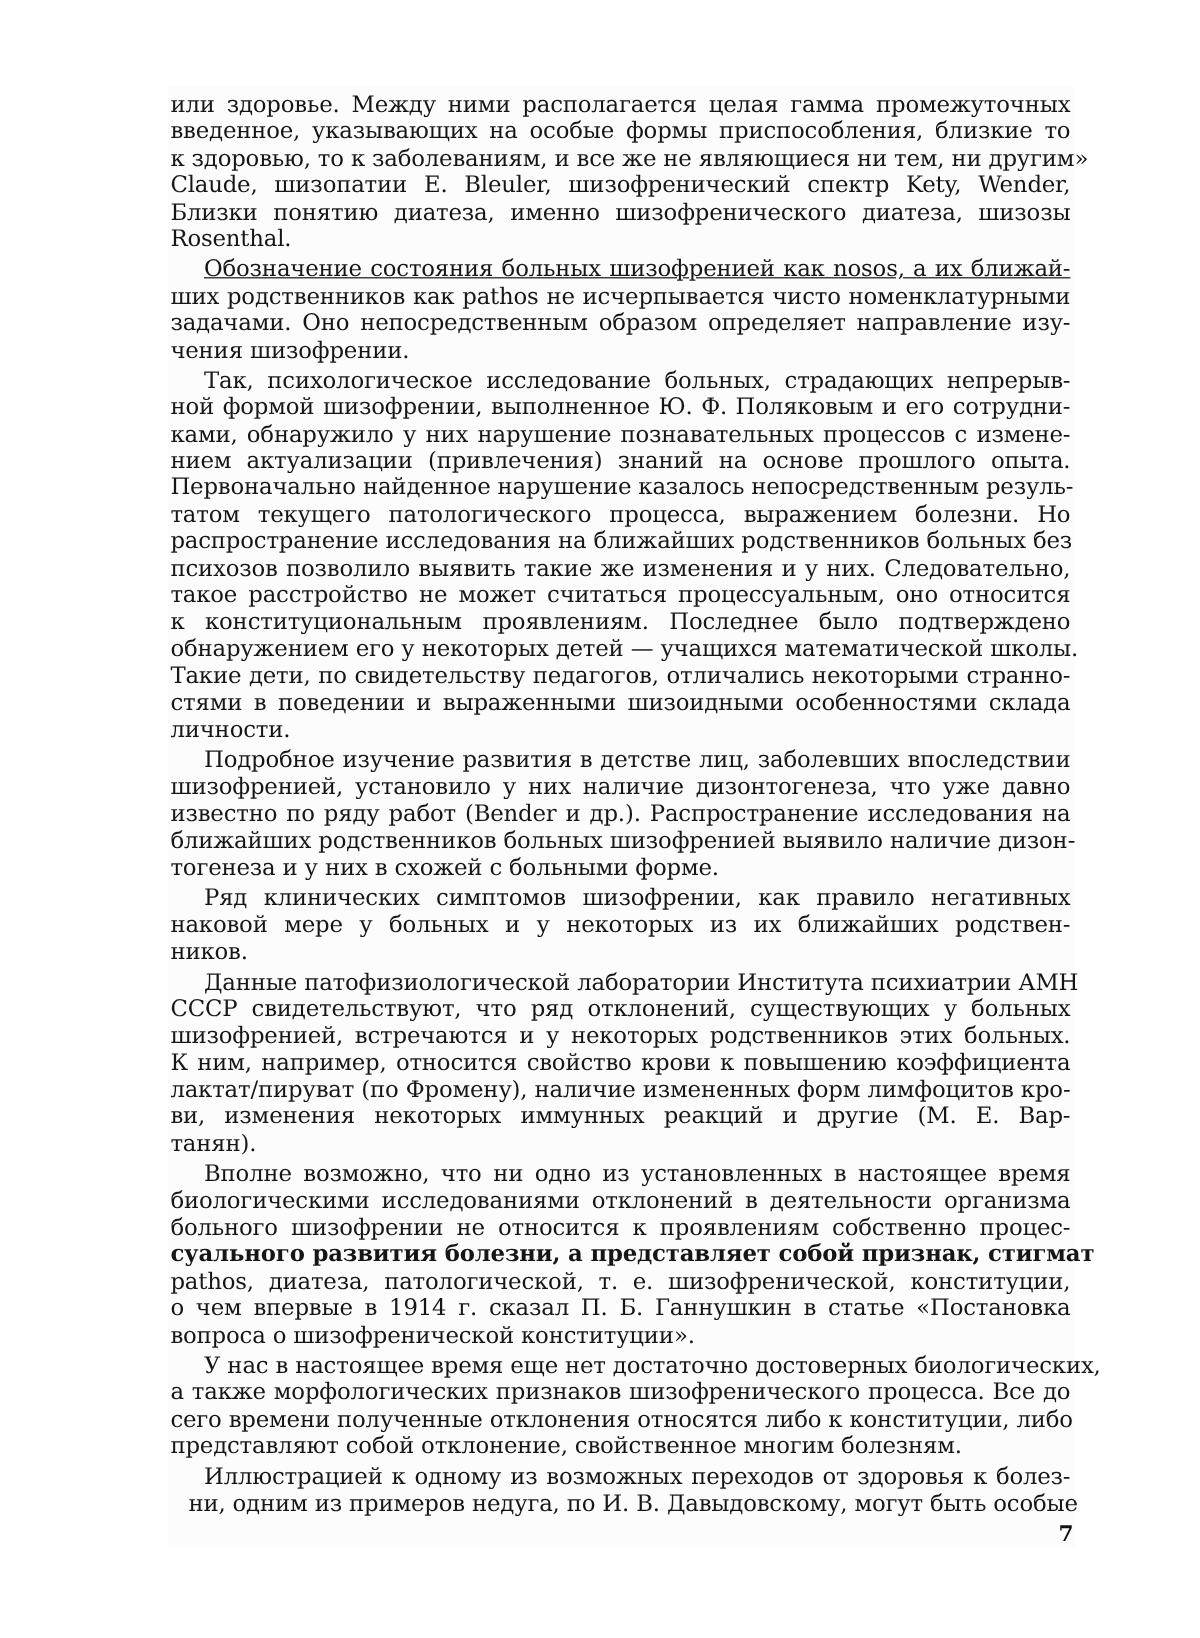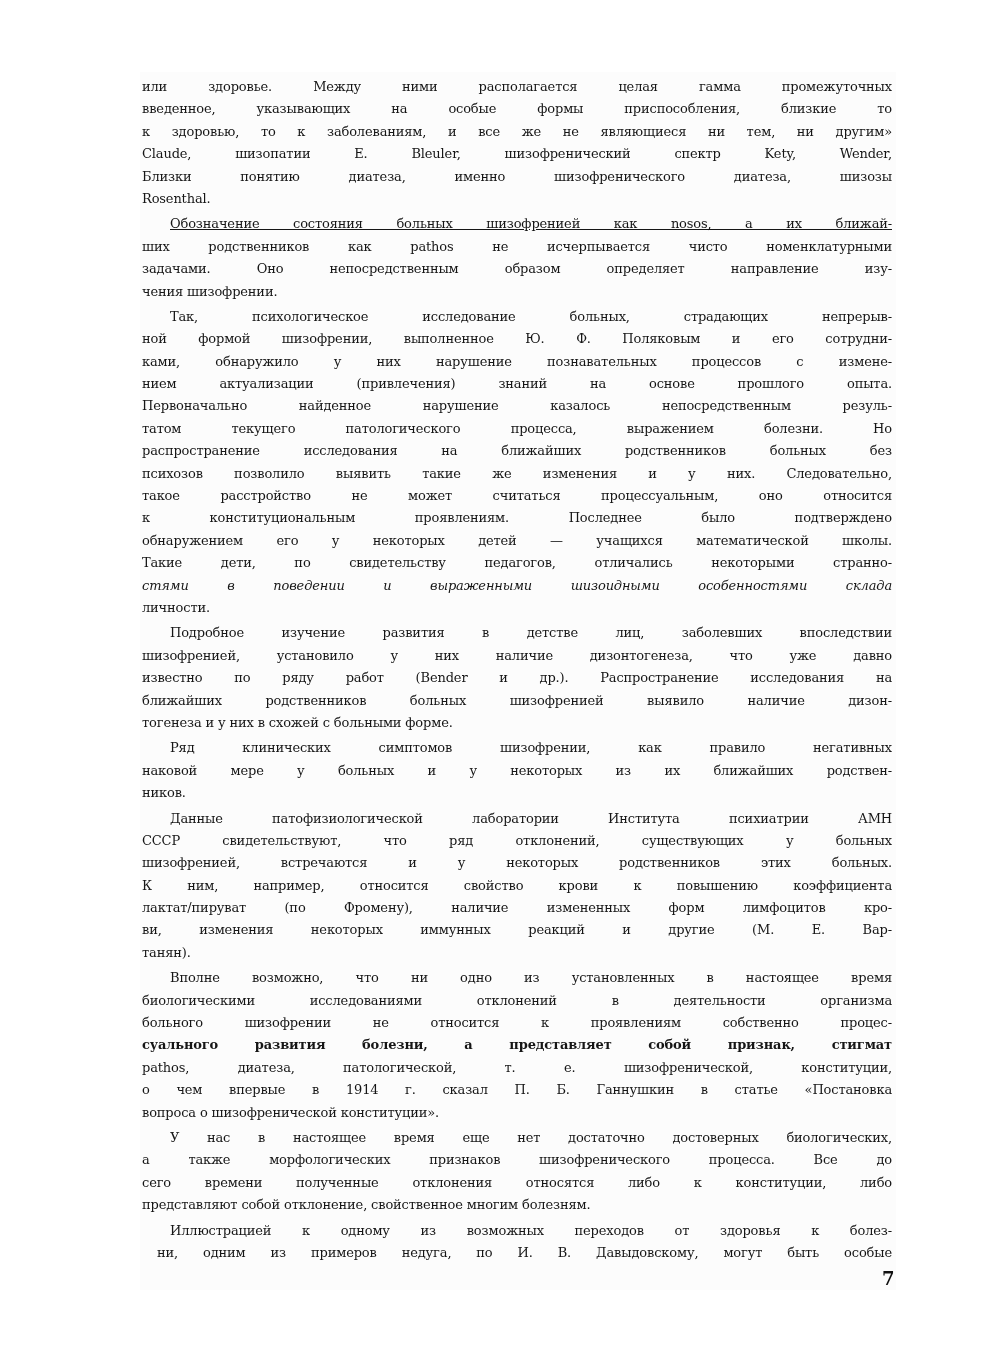--- a/index.html
+++ b/index.html
@@ -7,21 +7,21 @@
   .page {
     position: absolute; left: 0; top: 0; width: 1000px; height: 1365px; background: #ffffff;
   }
   .scan {
     position: absolute; left: 140px; top: 72px; width: 756px; height: 1218px;
     background: #fcfcfc;
   }
   .text-col {
     position: absolute; left: 142px; top: 76px; width: 750px;
     font-family: "DejaVu Serif", "Liberation Serif", serif;
-    font-size: 13px; color: #161616;
+    font-size: 19px; color: #161616;
     letter-spacing: -0.15px;
   }
   .para { margin: 0 0 3px 0; }
   .line {
     display: block; height: 22.4px; line-height: 22.4px;
     text-align: justify; text-align-last: justify; white-space: nowrap;
   }
   .line.last { text-align-last: left; }
   .line.indent { padding-left: 28px; }
   .page-number {
@@ -56,21 +56,21 @@
         <span class="line" style="word-spacing: 0px;">ками, обнаружило у них нарушение познавательных процессов с измене-</span>
         <span class="line" style="word-spacing: 0px;">нием актуализации (привлечения) знаний на основе прошлого опыта.</span>
         <span class="line" style="word-spacing: 0px;">Первоначально найденное нарушение казалось непосредственным резуль-</span>
         <span class="line" style="word-spacing: 0px;">татом текущего патологического процесса, выражением болезни. Но</span>
         <span class="line" style="word-spacing: 0px;">распространение исследования на ближайших родственников больных без</span>
         <span class="line" style="word-spacing: 0px;">психозов позволило выявить такие же изменения и у них. Следовательно,</span>
         <span class="line" style="word-spacing: 0px;">такое расстройство не может считаться процессуальным, оно относится</span>
         <span class="line" style="word-spacing: 0px;">к конституциональным проявлениям. Последнее было подтверждено</span>
         <span class="line" style="word-spacing: 0px;">обнаружением его у некоторых детей — учащихся математической школы.</span>
         <span class="line" style="word-spacing: 0px;">Такие дети, по свидетельству педагогов, отличались некоторыми странно-</span>
-        <span class="line" style="word-spacing: 0px; font-style: italic;">стями в поведении и выраженными шизоидными особенностями склада</span>
+        <span class="line" style="word-spacing: 0px;">стями в поведении и выраженными шизоидными особенностями склада</span>
         <span class="line last">личности.</span>
       </div>
       <div class="para">
         <span class="line indent" style="word-spacing: 0px;">Подробное изучение развития в детстве лиц, заболевших впоследствии</span>
         <span class="line" style="word-spacing: 0px;">шизофренией, установило у них наличие дизонтогенеза, что уже давно</span>
         <span class="line" style="word-spacing: 0px;">известно по ряду работ (Bender и др.). Распространение исследования на</span>
         <span class="line" style="word-spacing: 0px;">ближайших родственников больных шизофренией выявило наличие дизон-</span>
         <span class="line last">тогенеза и у них в схожей с больными форме.</span>
       </div>
       <div class="para">

